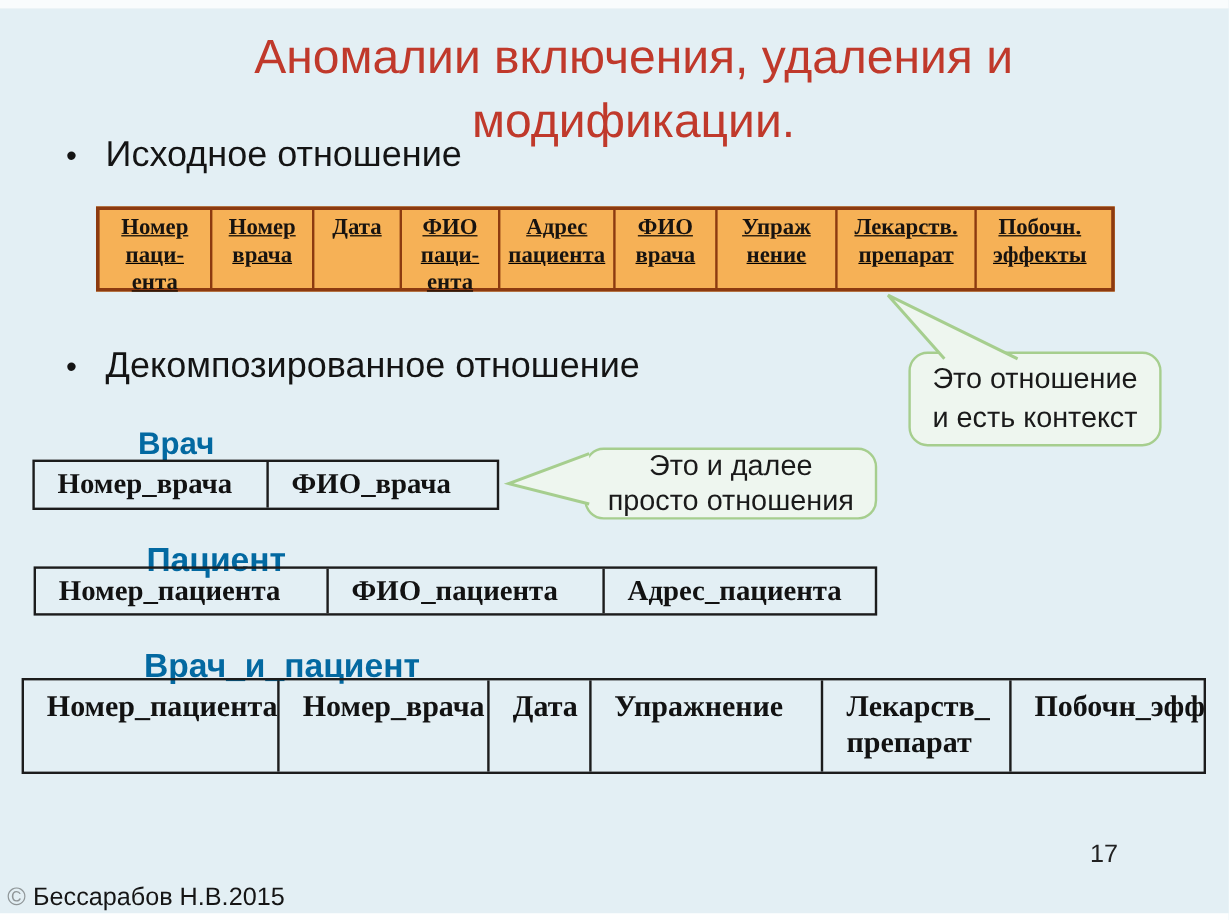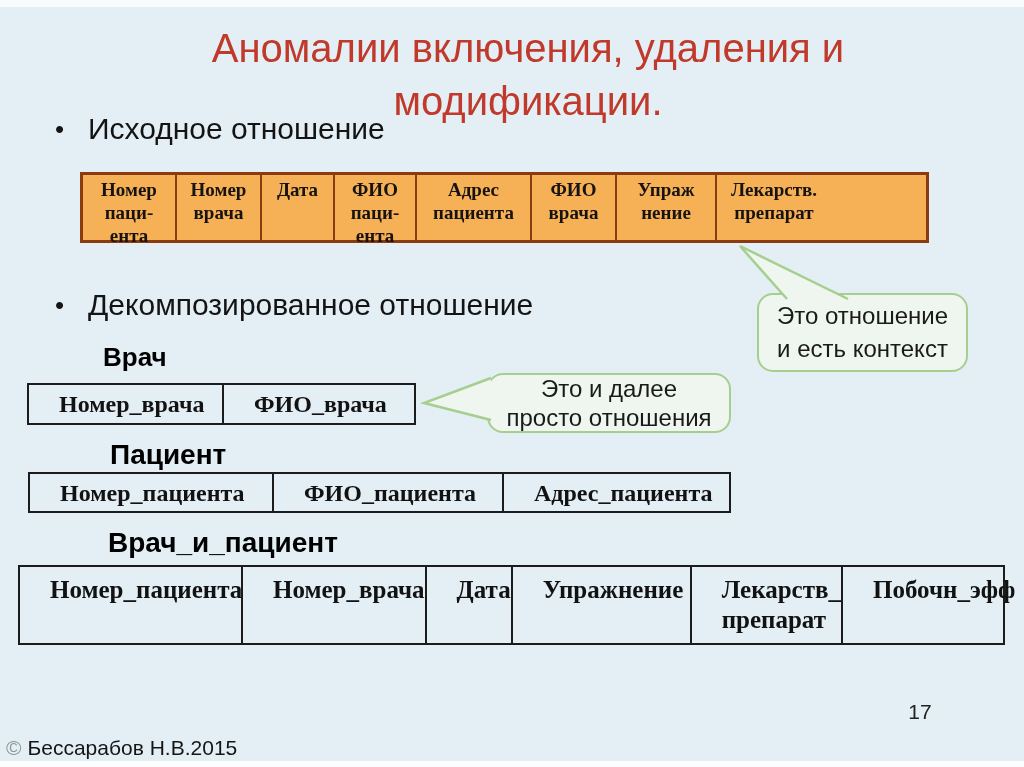--- a/index.html
+++ b/index.html
@@ -28,20 +28,21 @@
   .bullet .dot{width:33px;font-size:26px;padding-top:2px;}
   .bullet-1{top:112px;}
   .bullet-2{top:288px;}
 
   
   .src-table{
     position:absolute;left:80px;top:172px;width:849px;height:71px;
     display:flex;box-sizing:border-box;
     background:#f6b156;
     border:3px solid #8c3a10;
+    text-decoration:underline;
   }
   .src-cell{
     box-sizing:border-box;height:100%;
     border-left:2px solid #8c3a10;
     font-family:"Liberation Serif",serif;font-weight:700;
     font-size:19px;line-height:1.22;color:#171310;
     text-align:center;white-space:pre-line;padding-top:3px;
   }
   .src-cell:first-child{border-left:none;}
 
@@ -52,34 +53,34 @@
     border:2.5px solid #a6ce8e;border-radius:16px;
     display:flex;align-items:center;justify-content:center;
     font-size:24px;color:#1a1a1a;text-align:center;
     white-space:pre-line;line-height:1.35;z-index:4;
   }
   .callout-1{left:757px;top:293px;width:211px;height:79px;}
   .callout-2{left:487px;top:373px;width:244px;height:60px;line-height:1.22;}
   .connectors{position:absolute;left:0;top:0;z-index:5;pointer-events:none;}
 
   
-  .rel-label{position:absolute;color:#000000;margin:0;}
+  .rel-label{position:absolute;color:#0369a1;margin:12px;}
   .label-vrach{left:103px;top:342px;font-size:26px;font-weight:700;}
   .label-pacient{left:110px;top:439px;font-family:Liberation Sans, sans-serif;font-size:28px;font-weight:700;}
   .label-vrach-pacient{left:108px;top:527px;font-size:28px;font-weight:700;}
 
   
   .rel-table{
     position:absolute;display:flex;box-sizing:border-box;
     border:2px solid #1c1c1c;background:transparent;
   }
   .rel-cell{
     box-sizing:border-box;border-left:2px solid #1c1c1c;
     font-family:"Liberation Serif",serif;font-weight:700;color:#121212;
-    padding:4px 0 0 30px;white-space:pre-line;line-height:1.2;
+    padding:4px 0 0 19px;white-space:pre-line;line-height:1.2;
   }
   .rel-cell:first-child{border-left:none;}
   .table-vrach{left:27px;top:383px;width:389px;height:42px;font-size:24px;}
   .table-pacient{left:28px;top:472px;width:703px;height:41px;font-size:24px;}
   .table-vp{left:18px;top:565px;width:987px;height:80px;font-size:25px;}
   .table-vrach .rel-cell,.table-pacient .rel-cell{font-size:24px;padding-top:5px;}
   .table-vp .rel-cell{font-size:25px;padding-top:8px;}
 
   .page-number{position:absolute;left:900px;top:700px;font-size:21px;color:#222;width:40px;text-align:center;}
   .footer{position:absolute;left:6px;top:736px;font-size:21px;color:#151515;}
@@ -102,28 +103,30 @@
   <div class="src-table">
     <div class="src-cell" style="width:92px">Номер
 паци-
 ента</div>
     <div class="src-cell" style="width:85px">Номер
 врача</div>
     <div class="src-cell" style="width:73px">Дата</div>
     <div class="src-cell" style="width:82px">ФИО
 паци-
 ента</div>
-    <div class="src-cell" style="width:115px">Адрес
+    <div class="src-cell" style="width:96px">Адрес
 пациента</div>
     <div class="src-cell" style="width:85px">ФИО
 врача</div>
     <div class="src-cell" style="width:100px">Упраж
 нение</div>
     <div class="src-cell" style="width:116px">Лекарств.
 препарат</div>
+    <div class="src-cell" style="width:107px">Побочн.
+эффекты</div>
   </div>
 
   <div class="bullet bullet-2">
     <span class="dot">•</span>
     <span>Декомпозированное отношение</span>
   </div>
 
   <div class="callout callout-1">
     <span>Это отношение
 и есть контекст</span>

